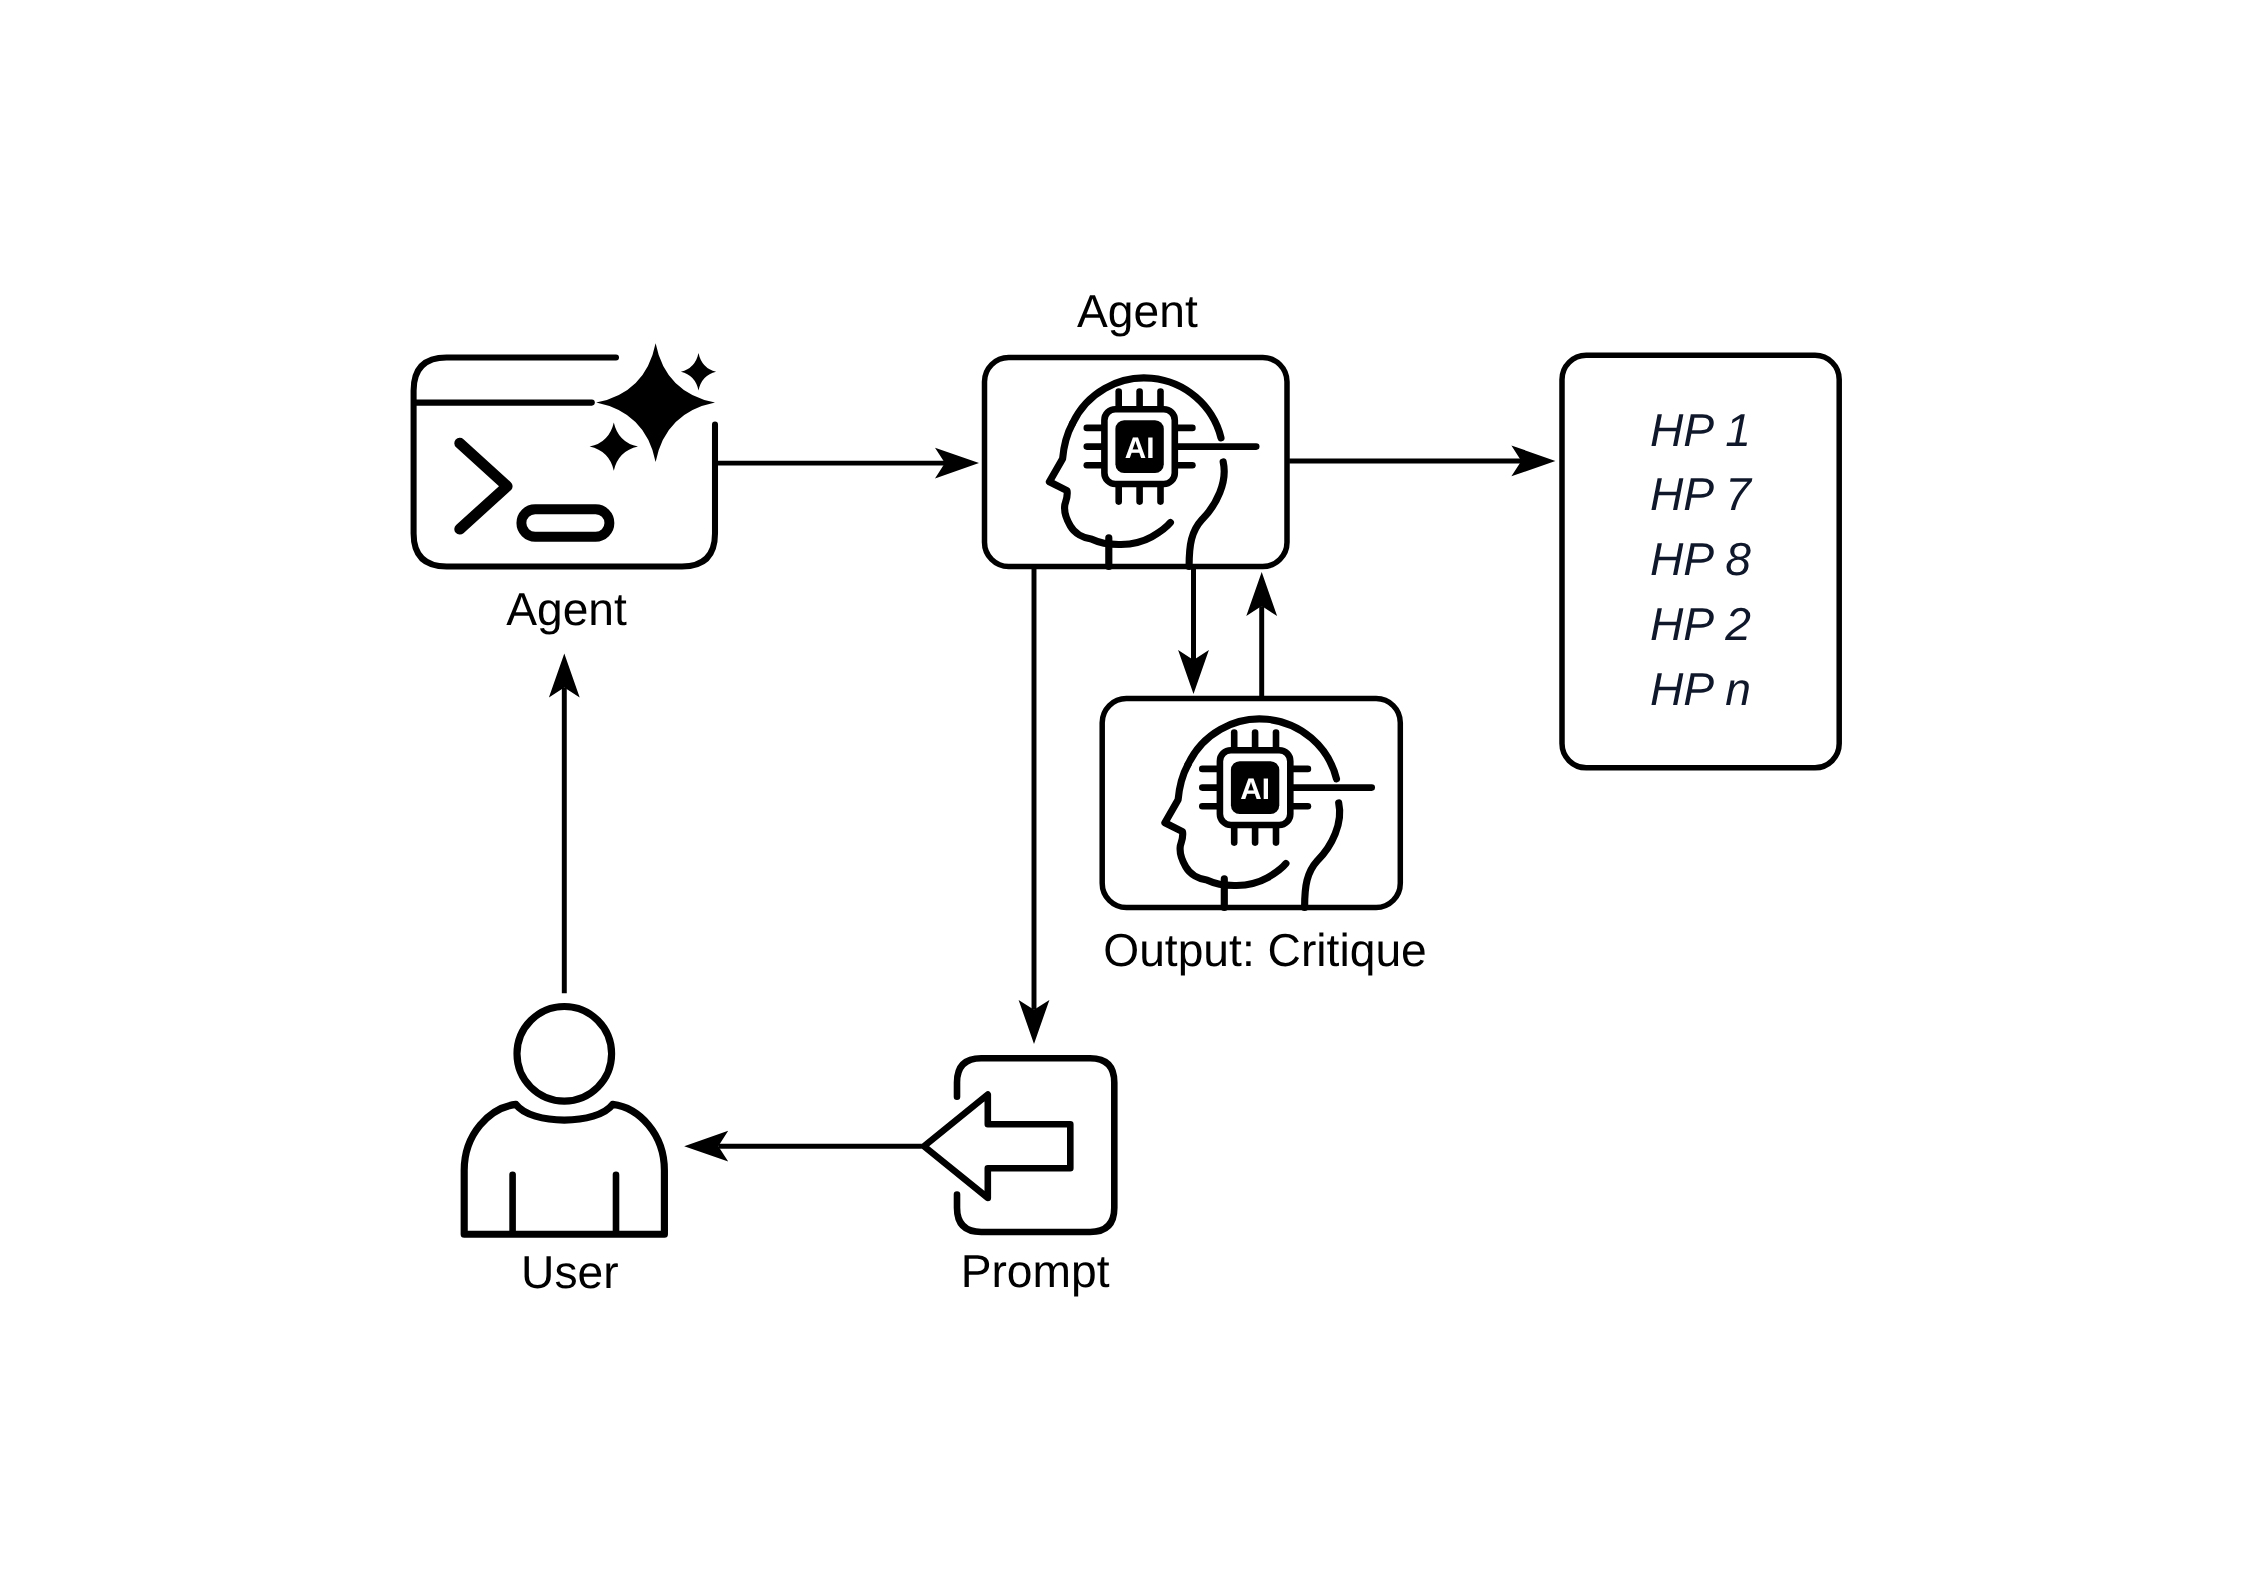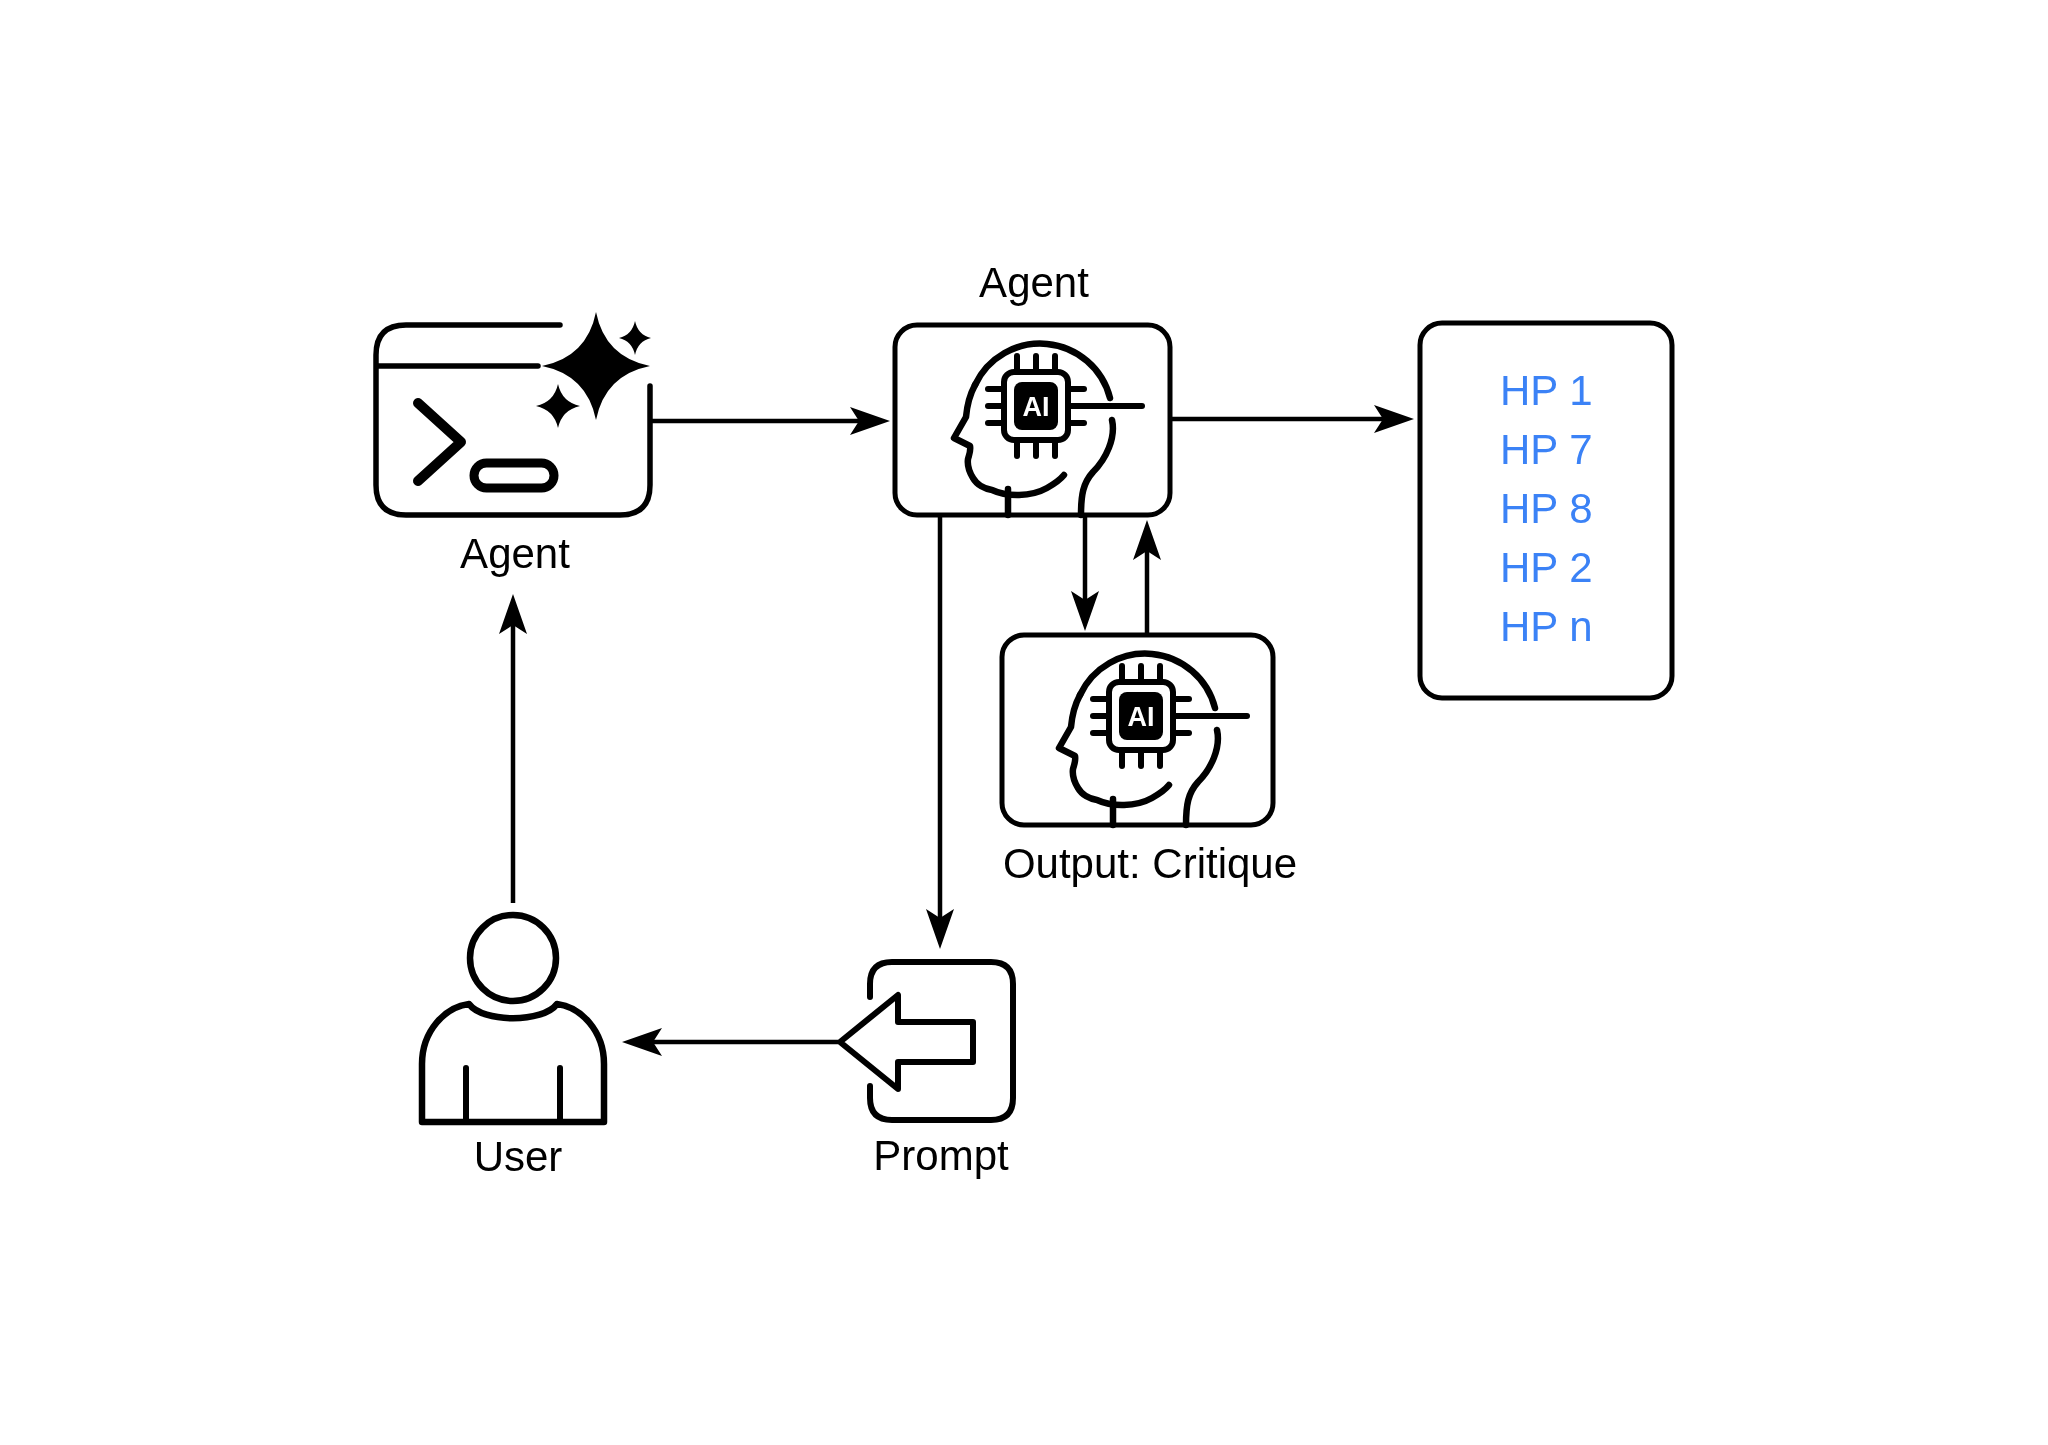--- a/index.html
+++ b/index.html
@@ -25,22 +25,23 @@
     left: 1500px;
     top: 361px;
     display: flex;
     flex-direction: column;
   }
   .hp-item {
     height: 59px;
     display: flex;
     align-items: center;
     font-size: 42px;
-    color: #3b82f6;
+    color: #0f172a;
     white-space: nowrap;
+    font-style: italic;
   }
 </style>
 </head>
 <body>
 
 <div class="canvas">
 
   <svg class="layer" width="2048" height="1445" viewBox="0 0 2048 1445">
 
     <defs>

